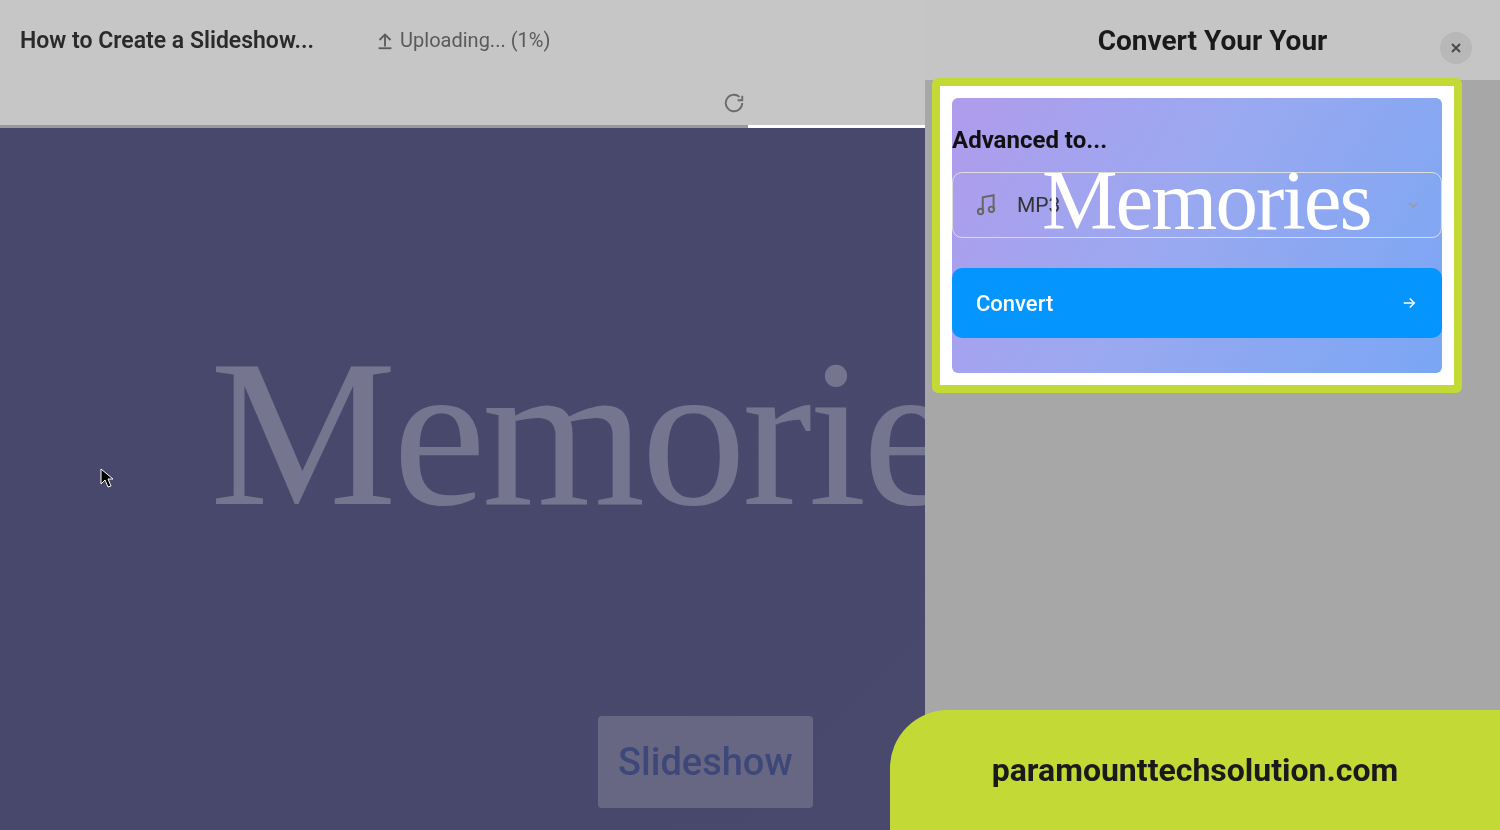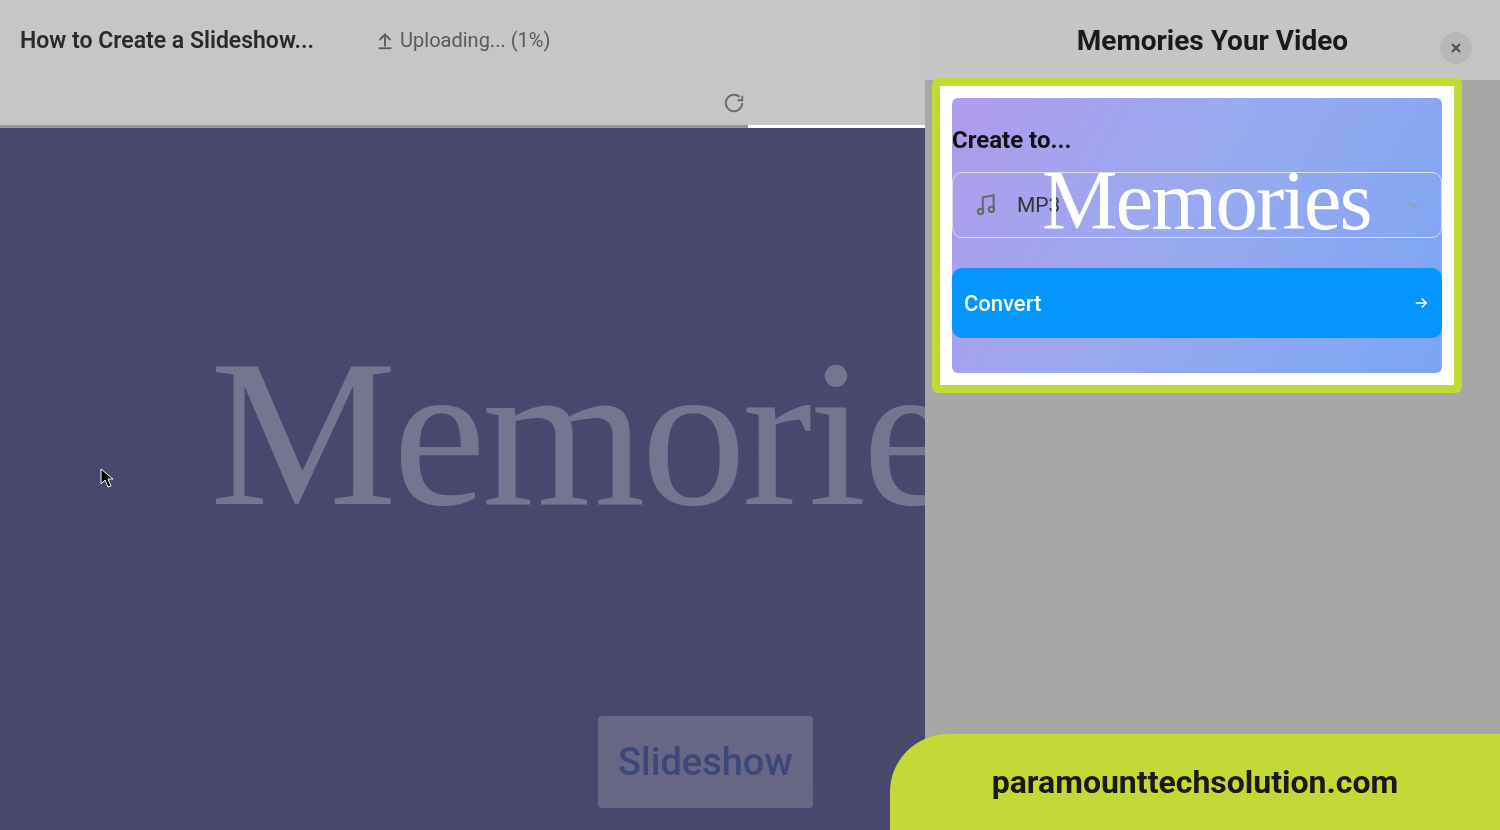--- a/index.html
+++ b/index.html
@@ -178,21 +178,21 @@
   }
   .format-select .chev { width: 16px; height: 16px; color: #999; }
 
   .convert-btn {
     margin-top: 30px;
     height: 70px;
     background: #0495ff;
     border-radius: 10px;
     display: flex;
     align-items: center;
-    padding: 0 12px;
+    padding: 0 24px;
     cursor: pointer;
   }
   .convert-btn .lbl {
     color: #fff;
     font-size: 22px;
     font-weight: 500;
     flex: 1;
   }
   .convert-btn .arr { width: 18px; height: 18px; color: #fff; }
 
@@ -208,21 +208,21 @@
     font-weight: 500;
     color: #1a1a1a;
     cursor: pointer;
   }
   .adv-settings svg { width: 22px; height: 22px; }
 
   
   .watermark {
     position: absolute;
     right: 0; bottom: 0;
-    width: 610px; height: 96px;
+    width: 610px; height: 120px;
     background: #c3d935;
     border-top-left-radius: 58px;
     display: flex;
     align-items: center;
     justify-content: center;
   }
   .watermark-text {
     font-size: 32px;
     font-weight: 700;
     color: #1a1a1a;
@@ -253,33 +253,33 @@
     <div class="memories-large">Memories</div>
     <div class="slideshow-badge-large">Slideshow</div>
     <svg class="cursor-arrow" viewBox="0 0 16 20">
         <path d="M1 1 L1 16 L5 12 L8 19 L11 18 L8 11 L13 11 Z" fill="#000" stroke="#fff" stroke-width="1"></path>
       </svg>
   </div>
 </div>
 
 <div class="right-panel">
   <div class="right-header">
-    <div class="right-title">Memories Your Video</div>
+    <div class="right-title">Convert Your Your</div>
     <div class="close-btn">
       <svg viewBox="0 0 24 24" fill="none" stroke="currentColor" stroke-width="3">
           <path d="M6 6l12 12M18 6L6 18"></path>
         </svg>
     </div>
   </div>
 
   <div class="convert-card-wrap">
     <div class="thumb">
       <div class="memories-small">Memories</div>
 
-    <div class="convert-to-label">Create to...</div>
+    <div class="convert-to-label">Advanced to...</div>
 
     <div class="format-select">
       <svg class="music-icon" viewBox="0 0 24 24" fill="none" stroke="currentColor" stroke-width="1.8">
             <path d="M9 18V5l10-2v13"></path>
             <circle cx="7" cy="18" r="2.5"></circle>
             <circle cx="17" cy="16" r="2.5"></circle>
           </svg>
       <span class="fmt">MP3</span>
       <svg class="chev" viewBox="0 0 24 24" fill="none" stroke="currentColor" stroke-width="2">
             <path d="M6 9l6 6 6-6"></path>

